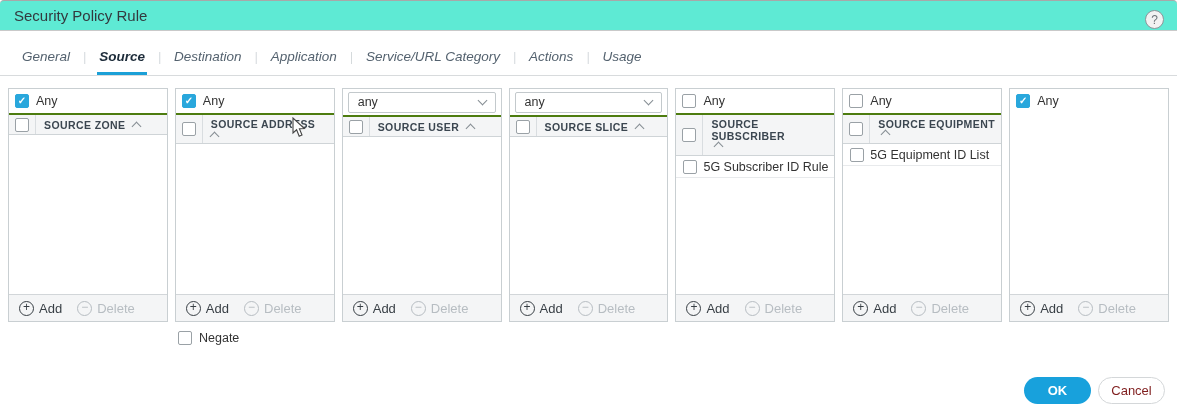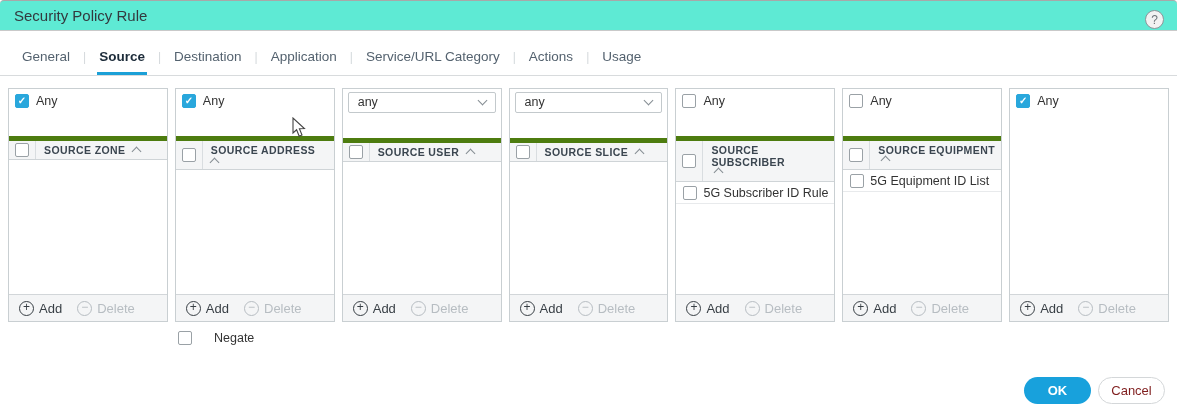--- a/index.html
+++ b/index.html
@@ -23,21 +23,21 @@
   .title { font-size:15px; color:#33393e; }
   .help {
     position:absolute; top:10px; right:13px;
     width:19px; height:19px; border:1.5px solid #8d9499; border-radius:50%;
     display:flex; align-items:center; justify-content:center;
     font-size:12px; color:#6d7479; cursor:pointer; background:#f2f2f2;
   }
   
   .tabs {
     height:45px; border-bottom:1px solid #d8dbdd;
-    display:flex; align-items:flex-end; padding-left:20px;
+    display:flex; align-items:flex-end; padding-left:20px;font-style:italic;
   }
   .tab {
     font-size:13.5px; color:#54626f; padding:0 2px 11px 2px; cursor:pointer;
     white-space:nowrap;
   }
   .tab.active {
     color:#1c2b39; font-weight:bold;
     border-bottom:3px solid #1ba0d7; padding-bottom:8px;margin-top:44px;
   }
   .tab-sep { color:#d4d9dc; font-size:12px; padding:0 11px 11px 11px; }
@@ -49,22 +49,22 @@
   }
   .anyrow { height:24px; flex:none; display:flex; align-items:center; gap:7px; padding-left:6px; font-size:12.5px; color:#333; }
   .ddrow { height:26px; flex:none; display:flex; align-items:center; padding:2px 5px; }
   .dropdown {
     flex:1; height:21px; border:1px solid #c3c9cc; border-radius:2px; background:#fff;
     display:flex; align-items:center; justify-content:space-between;
     padding:0 9px; font-size:12.5px; color:#333; cursor:pointer;
   }
   .header {
     flex:none; background:#f4f5f6;
-    border-top:5px solid #4d7c0f; border-bottom:1px solid #cfd4d7;
-    display:flex; align-items:center; min-height:22px; cursor:pointer;margin-top:23px;
+    border-top:2px solid #4d7c0f; border-bottom:1px solid #cfd4d7;
+    display:flex; align-items:center; min-height:22px; cursor:pointer;
   }
   .hcheck {
     width:27px; flex:none; align-self:stretch;
     border-right:1px solid #d9dde0;
     display:flex; align-items:center; justify-content:center;
   }
   .hlabel-wrap { padding:3px 4px 3px 8px; display:flex; align-items:center; flex-wrap:wrap; }
   .hlabel {
     font-size:10.5px; font-weight:bold; color:#3b4650; letter-spacing:.4px;
     margin-right:8px;
@@ -98,21 +98,21 @@
   
   .chev-up {
     width:7px; height:7px; border-left:1.6px solid #858d93; border-top:1.6px solid #858d93;
     transform:rotate(45deg); display:inline-block; margin-top:3px;
   }
   .chev-down {
     width:7px; height:7px; border-left:1.6px solid #858d93; border-top:1.6px solid #858d93;
     transform:rotate(225deg); display:inline-block; margin-bottom:3px;
   }
   
-  .negate { margin:9px 0 0 178px; display:flex; align-items:flex-start; gap:22px; font-size:12.5px; color:#333; width:fit-content; }
+  .negate { margin:9px 0 0 178px; display:flex; align-items:flex-start; gap:7px; font-size:12.5px; color:#333; width:fit-content; }
   .actions { position:absolute; right:12px; bottom:13px; display:flex; gap:7px; }
   .btn {
     width:67px; height:27px; border-radius:14px;
     display:flex; align-items:center; justify-content:center;
     font-size:13px; cursor:pointer;
   }
   .btn-ok { background:#18a1dc; color:#fff; font-weight:bold; }
   .btn-cancel { background:#fff; border:1px solid #d4d7d9; color:#7f1d1d; }
   
   .cursor { position:absolute; left:292px; top:117px; pointer-events:none; }

